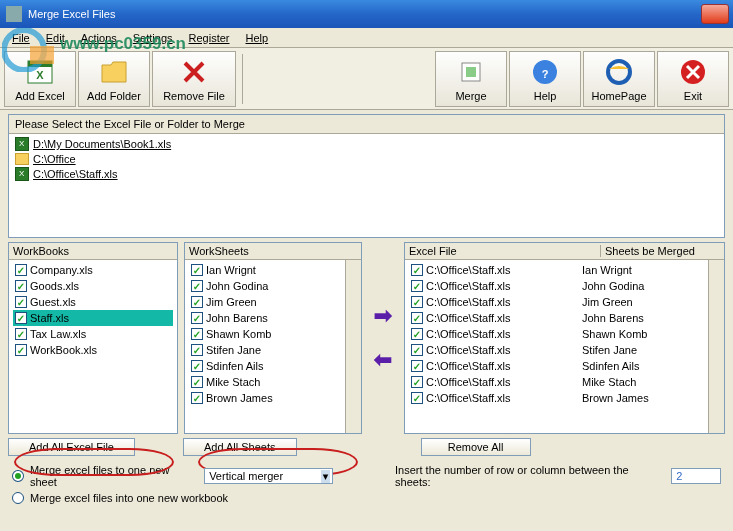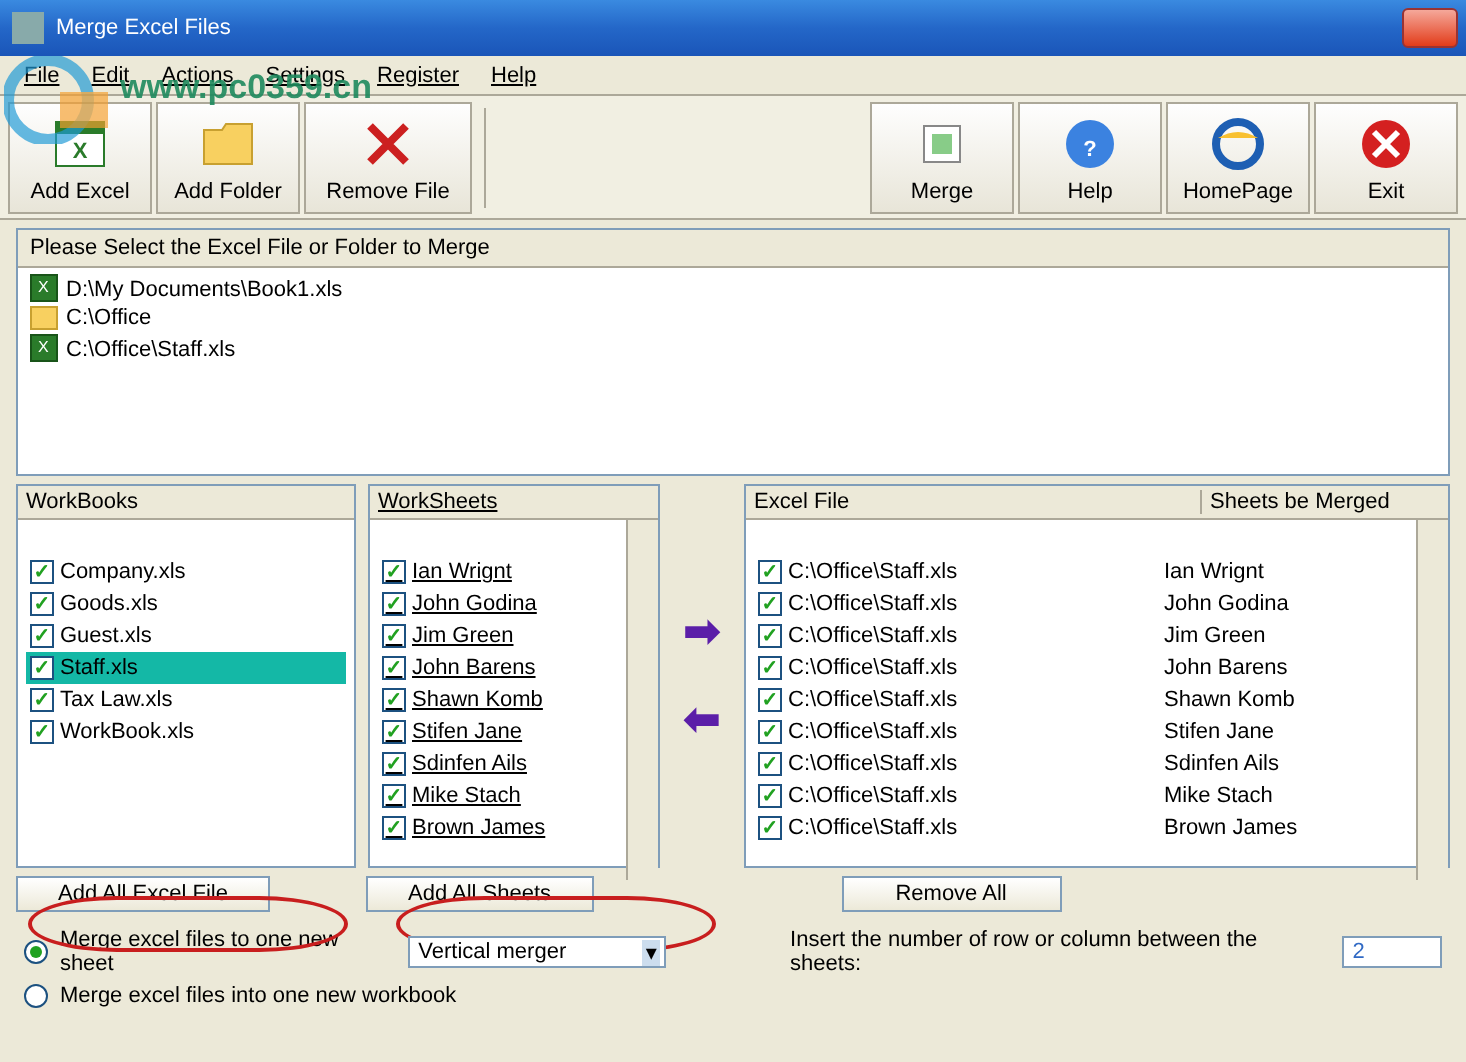--- a/index.html
+++ b/index.html
@@ -11,36 +11,36 @@
 .menubar { background: #ece9d8; height: 20px; display: flex; align-items: center; padding-left: 4px; border-bottom: 1px solid #aca899; text-decoration: underline; }
 .menubar span { padding: 2px 8px; cursor: default; }
 .toolbar { background: #f1efe2; height: 62px; display: flex; align-items: center; padding: 4px; border-bottom: 1px solid #aca899; gap: 2px; }
 .tb-btn { width: 72px; height: 56px; border: 1px solid #aca899; background: linear-gradient(to bottom, #fefefe, #e8e5d8); display: flex; flex-direction: column; align-items: center; justify-content: center; gap: 2px; cursor: pointer; }
 .tb-btn .lbl { font-size: 11px; }
 .icon32 { width: 32px; height: 32px; display: flex; align-items: center; justify-content: center; }
 .sep { width: 1px; height: 50px; background: #aca899; margin: 0 4px; }
 .file-frame { margin: 4px 8px; border: 1px solid #7f9db9; background: #fff; height: 124px; }
 .file-header { background: #ece9d8; border-bottom: 1px solid #aca899; padding: 3px 6px; }
 .file-list { padding: 2px 4px; }
-.file-row { display: flex; align-items: flex-end; gap: 4px; padding: 1px 2px; }
+.file-row { display: flex; align-items: center; gap: 4px; padding: 1px 2px; text-decoration: underline; }
 .xl-icon { width: 14px; height: 14px; background: #2a7b2a; border: 1px solid #195419; position: relative; }
 .xl-icon::after { content: 'X'; color: #fff; font-size: 8px; position: absolute; left: 3px; top: 1px; }
 .fld-icon { width: 14px; height: 12px; background: #f8d060; border: 1px solid #c8a030; }
 .middle-area { display: flex; gap: 6px; padding: 0 8px; height: 192px; }
 .panel { border: 1px solid #7f9db9; background: #fff; display: flex; flex-direction: column; }
 .panel-title { background: #ece9d8; border-bottom: 1px solid #aca899; padding: 2px 4px; display: flex; }
 .panel-title span { flex: 1; }
 .panel-title .col2 { flex: 0 0 120px; border-left: 1px solid #aca899; padding-left: 4px; }
-.panel-body { flex: 1; overflow-y: auto; padding: 18px 4px; }
+.panel-body { flex: 1; overflow-y: auto; padding: 2px 4px; }
 .item-row { display: flex; align-items: center; gap: 3px; padding: 0 2px; height: 16px; }
 .item-row.sel { background: #14b8a6; }
 .cb { width: 12px; height: 12px; border: 1px solid #1c5180; background: #fff; display: flex; align-items: center; justify-content: center; }
 .cb::after { content: '✓'; color: #21a121; font-size: 10px; font-weight: bold; }
 .wb-panel { width: 170px; }
-.ws-panel { width: 146px; text-decoration: underline; }
+.ws-panel { width: 178px; }
 .arrows { width: 30px; display: flex; flex-direction: column; justify-content: center; align-items: center; gap: 18px; }
 .arrow { font-size: 22px; color: #5b1ea8; font-weight: bold; cursor: pointer; }
 .merge-panel { flex: 1; }
 .merge-body .item-row span:first-of-type { flex: 1; }
 .merge-body .item-row .sheet-col { flex: 0 0 120px; }
 .scroll-mock { width: 16px; background: #ece9d8; border-left: 1px solid #aca899; }
 .bottom-btns { display: flex; padding: 4px 8px; gap: 48px; align-items: center; }
 .btn { border: 1px solid #7f9db9; background: linear-gradient(to bottom, #fff, #ece9d8); padding: 2px 20px; cursor: pointer; min-width: 110px; text-align: center; }
 .circ { border: 2px solid #c81e1e; border-radius: 50%/90%; position: absolute; pointer-events: none; }
 .bottom-options { padding: 2px 12px; }

